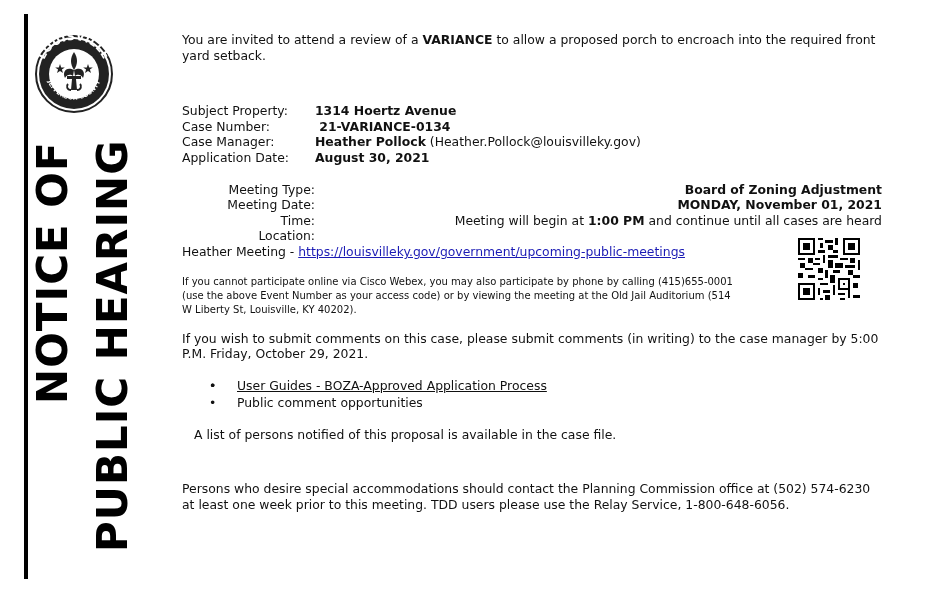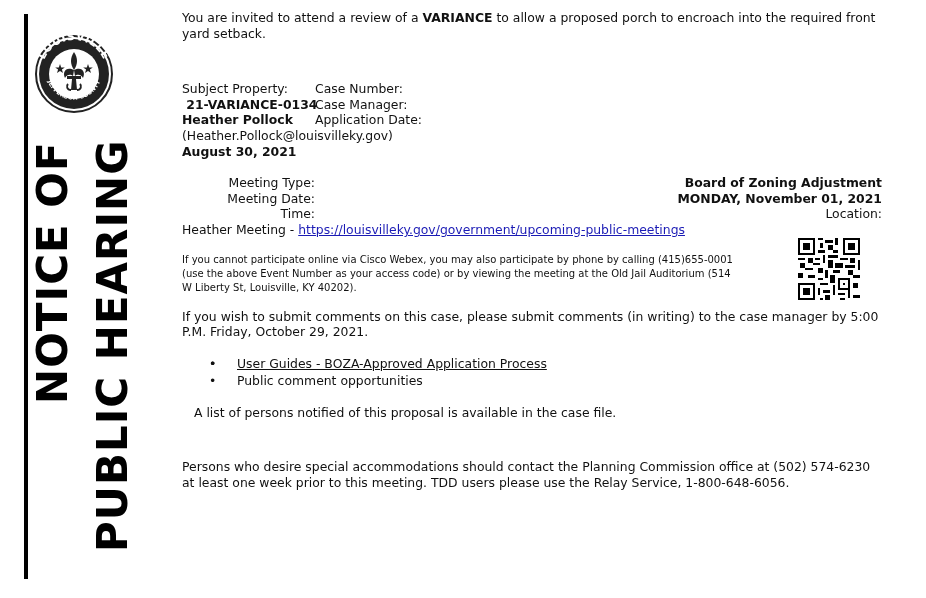--- a/index.html
+++ b/index.html
@@ -6,21 +6,21 @@
   body { width:926px; height:598px; position:relative; overflow:hidden;
          font-family: "DejaVu Sans", sans-serif; color:#111; }
   .vbar { position:absolute; left:24px; top:14px; width:4px; height:565px; background:#000; }
   .seal { position:absolute; left:34px; top:14px; width:80px; height:110px; }
   .vtext { position:absolute; font-family:"DejaVu Sans", sans-serif; font-weight:bold;
            color:#000; white-space:nowrap; transform-origin: left top; transform: rotate(-90deg);
            letter-spacing:1px; line-height:1; }
   .vt1 { left:32px; top:404px; font-size:42px; }
   .vt2 { left:92px; top:552px; font-size:42px; }
 
-  .main { position:absolute; left:182px; top:10px; width:700px; font-size:12.4px; line-height:15.6px; }
+  .main { position:absolute; left:182px; top:32px; width:700px; font-size:12.4px; line-height:15.6px; }
   .intro { margin:0; }
   .intro b { font-weight:bold; }
   .kv { display:grid; grid-template-columns:133px auto; }
   .kv .k { font-weight:normal; }
   .kv .v { font-weight:bold; }
   .kv .v .norm { font-weight:normal; }
   .blk1 { margin-top:40px; }
   .blk2 { margin-top:16px;text-align:right; }
   .online { }
   .online a { color:#1b1bb5; text-decoration:underline; }
@@ -70,34 +70,36 @@
 <div class="vtext vt1">NOTICE OF</div>
 <div class="vtext vt2">PUBLIC HEARING</div>
 
 <div class="main">
   <p class="intro">
     <span>You are invited to attend a review of a </span><b>VARIANCE</b><span> to allow a proposed porch to encroach into the required front yard setback.</span>
   </p>
 
   <div class="kv blk1">
     <span class="k">Subject Property:</span>
+    <span class="v">1314 Hoertz Avenue</span>
     <span class="k">Case Number:</span>
     <span class="v" style="white-space:pre"> 21-VARIANCE-0134</span>
     <span class="k">Case Manager:</span>
     <span class="v"><span>Heather Pollock</span><span class="norm"> (Heather.Pollock@louisvilleky.gov)</span></span>
     <span class="k">Application Date:</span>
     <span class="v">August 30, 2021</span>
   </div>
 
   <div class="kv blk2">
     <span class="k">Meeting Type:</span>
     <span class="v">Board of Zoning Adjustment</span>
     <span class="k">Meeting Date:</span>
     <span class="v">MONDAY, November 01, 2021</span>
     <span class="k">Time:</span>
+    <span><span>Meeting will begin at </span><b>1:00 PM</b><span> and continue until all cases are heard</span></span>
     <span class="k">Location:</span>
     <span></span>
   </div>
   <div class="online">
     <span>Heather Meeting - </span><a href="#">https://louisvilleky.gov/government/upcoming-public-meetings</a>
   </div>
 
   <p class="small">If you cannot participate online via Cisco Webex, you may also participate by phone by calling (415)655-0001 (use the above Event Number as your access code) or by viewing the meeting at the Old Jail Auditorium (514 W Liberty St, Louisville, KY 40202).</p>
 
   <p class="para" style="margin-bottom:0">If you wish to submit comments on this case, please submit comments (in writing) to the case manager by 5:00 P.M. Friday, October 29, 2021.</p>

